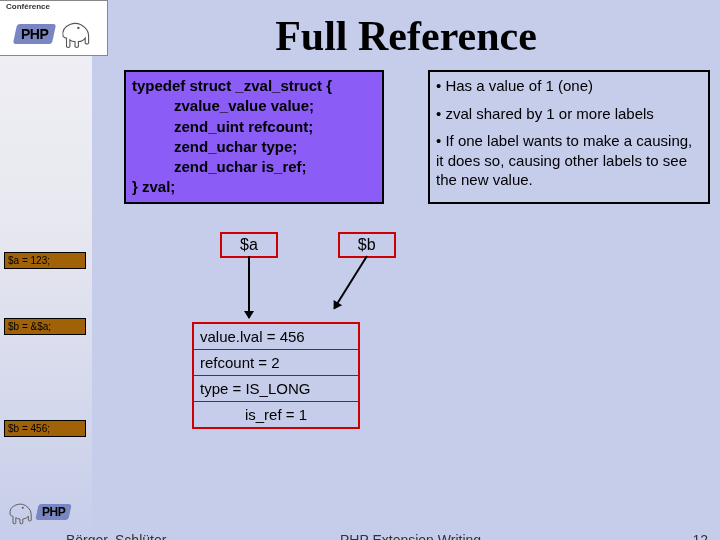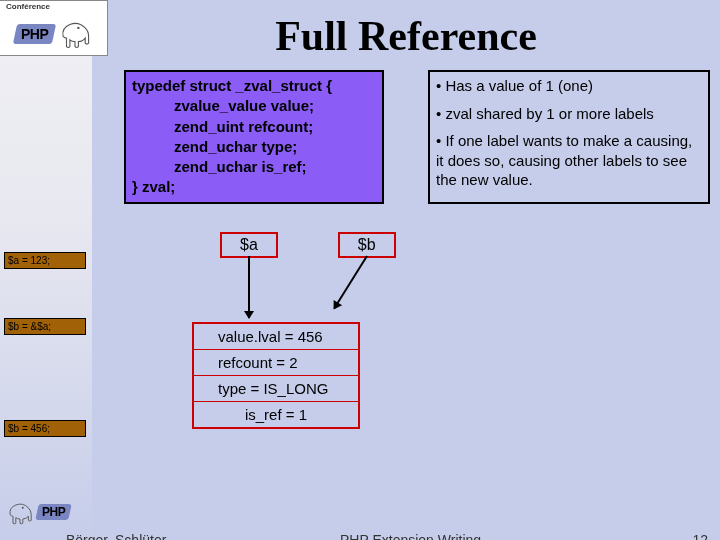--- a/index.html
+++ b/index.html
@@ -141,21 +141,21 @@
   .zval-box {
     position: absolute;
     left: 100px; top: 322px;
     width: 168px;
     border: 2px solid #c00;
     background: #c6cdea;
     font-size: 15px;
   }
   .zval-box div {
     border-bottom: 1px solid #c00;
-    padding: 4px 24px;
+    padding: 4px 6px;
   }
   .zval-box div:last-child { border-bottom: none; text-align: center; }
 
   .footer {
     position: absolute;
     left: 0; right: 0; bottom: 8px;
     display: flex;
     font-size: 14px;
     color: #333;
   }

